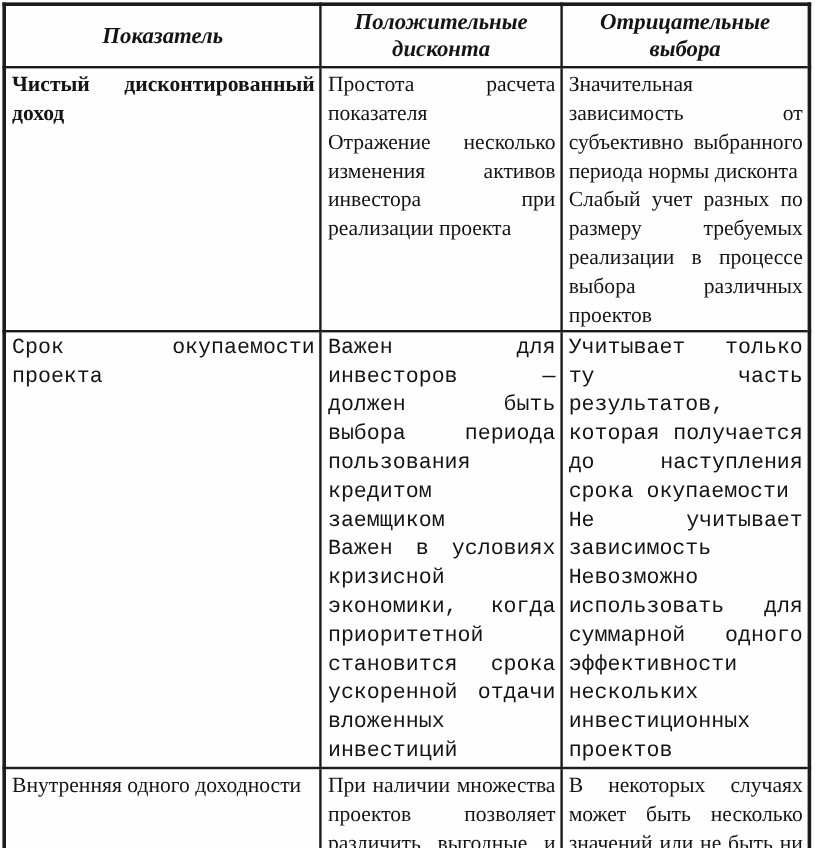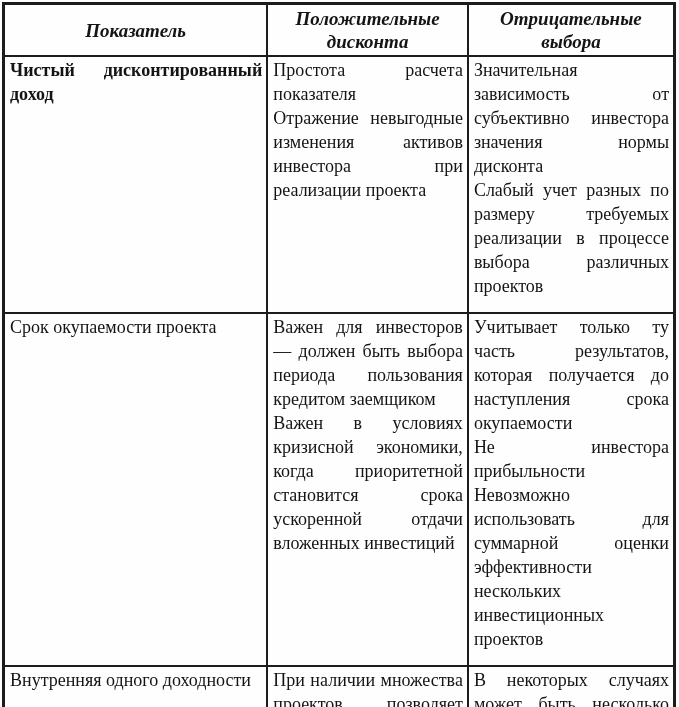--- a/index.html
+++ b/index.html
@@ -24,21 +24,21 @@
     table-layout:fixed;
     width:674px;
     border:3px solid var(--border-color);
   }
   col.c1{width:263px;}
   col.c2{width:200px;}
   col.c3{width:206px;}
   th,td{
     border:2px solid var(--border-color);
     vertical-align:top;
-    padding:1px 4px 14px 5px;
+    padding:1px 4px 1px 5px;
     overflow:hidden;
   }
   th{
     font-style:italic;
     font-weight:bold;
     font-size:19px;
     line-height:23px;
     text-align:center;
     vertical-align:middle;
     padding:2px 4px;
@@ -46,21 +46,21 @@
   td{
     font-size:18px;
     line-height:24px;
   }
   td p{
     margin:0;
     text-align:justify;
   }
   tr.hr{height:49px;}
   tr.r1{height:212px;}
-  tr.r2{height:318px;}
+  tr.r2{height:318px;font-family:Liberation Mono, monospace;}
   tr.r3{height:119px;}
   td.semibold{font-weight:bold;}
 </style>
 </head>
 <body>
 
 <div class="page">
   <table class="cmp">
     <colgroup>
       <col class="c1">
@@ -74,39 +74,39 @@
         <th>Отрицательные выбора</th>
       </tr>
     </thead>
     <tbody>
       <tr class="r1">
         <td class="semibold">
           <p>Чистый дисконтированный доход</p>
         </td>
         <td>
           <p>Простота расчета показателя</p>
-          <p>Отражение невыгодные изменения активов инвестора при реализации проекта</p>
+          <p>Отражение несколько изменения активов инвестора при реализации проекта</p>
         </td>
         <td>
-          <p>Значительная зависимость от субъективно инвестора значения нормы дисконта</p>
+          <p>Значительная зависимость от субъективно выбранного периода нормы дисконта</p>
           <p>Слабый учет разных по размеру требуемых реализации в процессе выбора различных проектов</p>
         </td>
       </tr>
       <tr class="r2">
         <td>
           <p>Срок окупаемости проекта</p>
         </td>
         <td>
           <p>Важен для инвесторов — должен быть выбора периода пользования кредитом заемщиком</p>
           <p>Важен в условиях кризисной экономики, когда приоритетной становится срока ускоренной отдачи вложенных инвестиций</p>
         </td>
         <td>
           <p>Учитывает только ту часть результатов, которая получается до наступления срока окупаемости</p>
-          <p>Не инвестора прибыльности</p>
-          <p>Невозможно использовать для суммарной оценки эффективности нескольких инвестиционных проектов</p>
+          <p>Не учитывает зависимость</p>
+          <p>Невозможно использовать для суммарной одного эффективности нескольких инвестиционных проектов</p>
         </td>
       </tr>
       <tr class="r3">
         <td>
           <p>Внутренняя одного доходности</p>
         </td>
         <td>
           <p>При наличии множества проектов позволяет различить выгодные и невыгодные</p>
         </td>
         <td>

